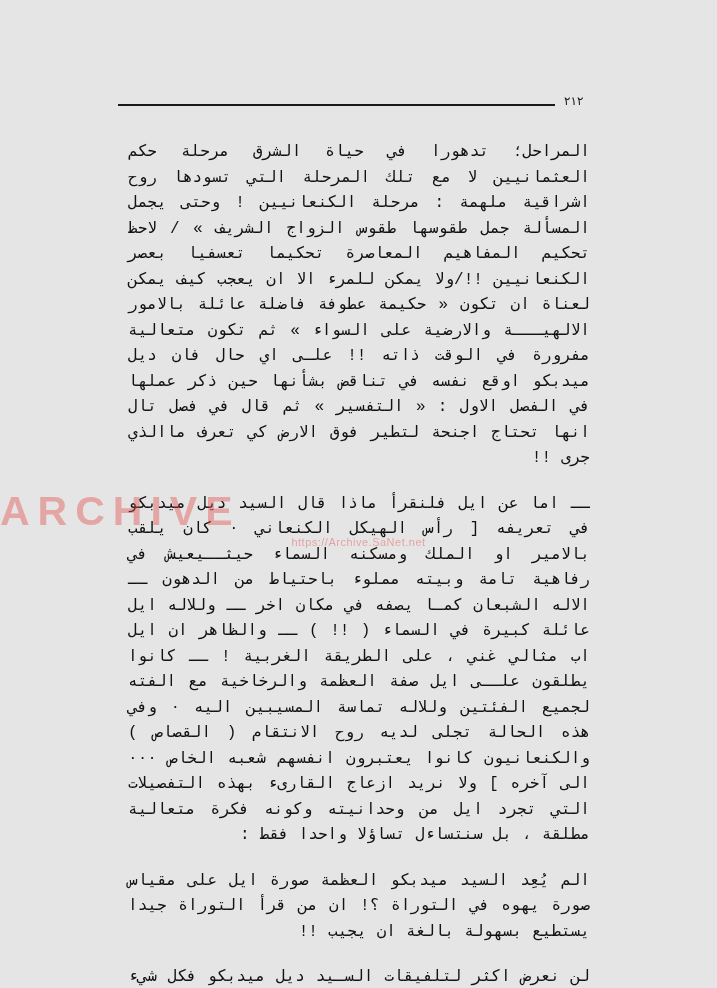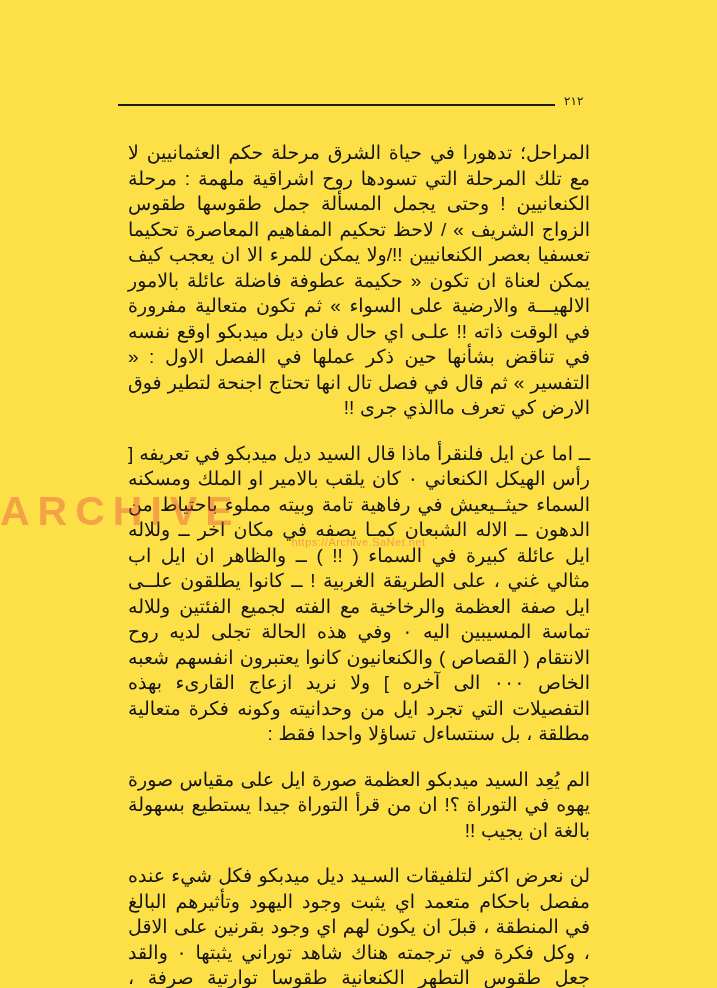--- a/index.html
+++ b/index.html
@@ -11,21 +11,21 @@
     width: 717px;
     height: 988px;
     position: relative;
     overflow: hidden;
     font-family: "DejaVu Sans", sans-serif;
   }
 
   .page {
     position: absolute;
     inset: 0;
-    background: #fde047;
+    background: #e5e5e5;
   }
 
   
   .header {
     position: absolute;
     top: 96px;
     left: 118px;
     right: 118px;
     height: 22px;
   }
@@ -55,22 +55,22 @@
     left: 128px;
     width: 462px;
     direction: rtl;
     text-align: justify;
     text-justify: inter-word;
     color: #111111;
   }
 
   p.para {
     margin: 0 0 20px 0;
-    font-family: Liberation Sans, sans-serif;
-    font-size: 19px;
+    font-family: Liberation Mono, monospace;
+    font-size: 16px;
     line-height: 25.5px;
     text-align: justify;
     word-spacing: 0.5px;
     -webkit-font-smoothing: antialiased;
   }
 
   p.para:last-child { margin-bottom: 12px; }
 
   
   .content p { color: #121212; }

